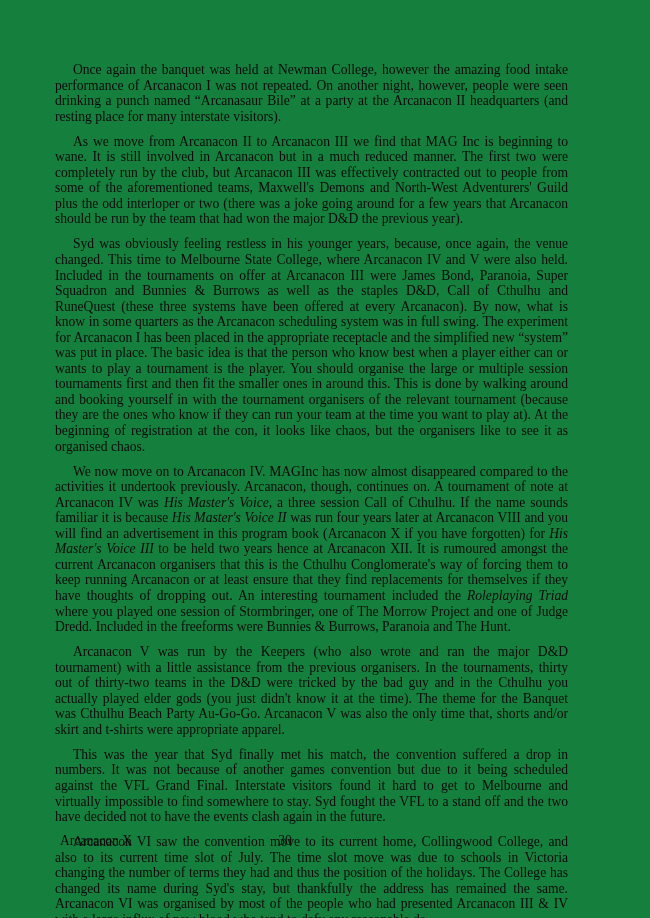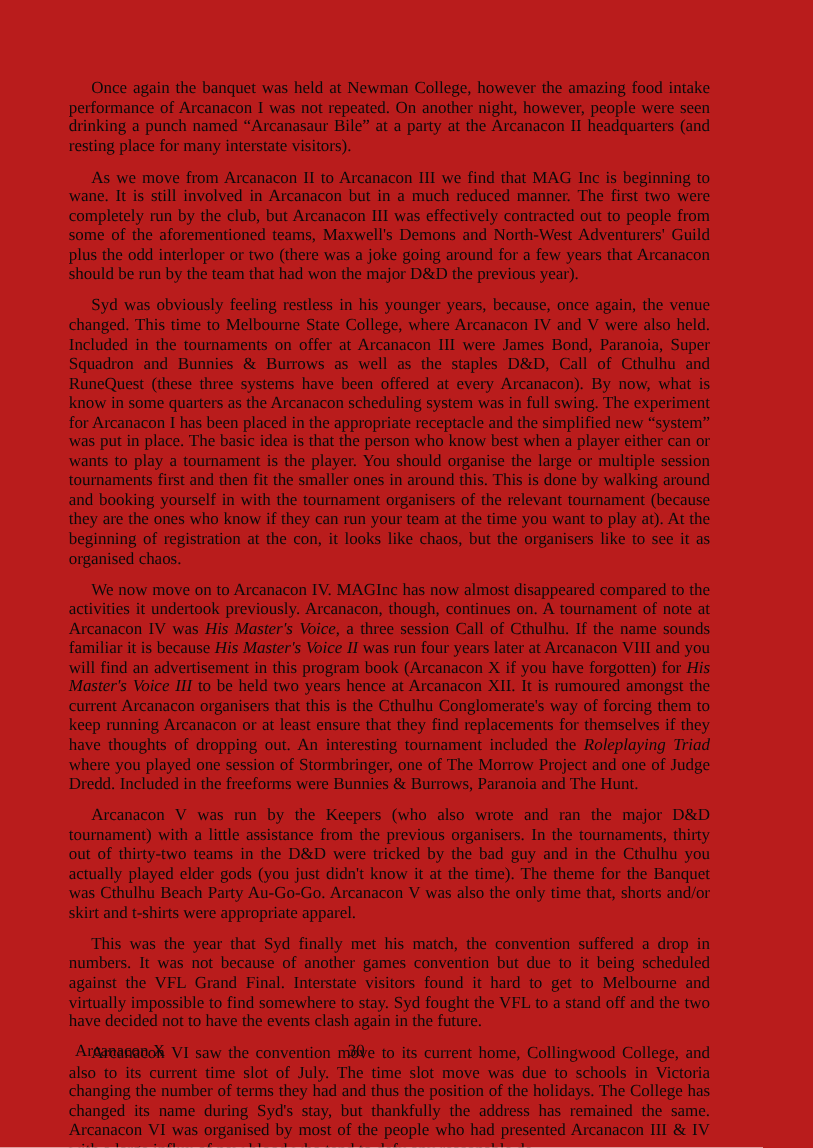--- a/index.html
+++ b/index.html
@@ -9,21 +9,21 @@
     background: #ffffff;
   }
   body {
     font-family: "Liberation Serif", "DejaVu Serif", serif;
     color: #0a0a0a;
   }
   #page {
     position: relative;
     width: 650px;
     height: 918px;
-    background: #b91c1c;
+    background: #15803d;
     overflow: hidden;
     box-sizing: border-box;
   }
   #content {
     position: absolute;
     left: 55px;
     top: 62px;
     width: 513px;
   }
   .para {

